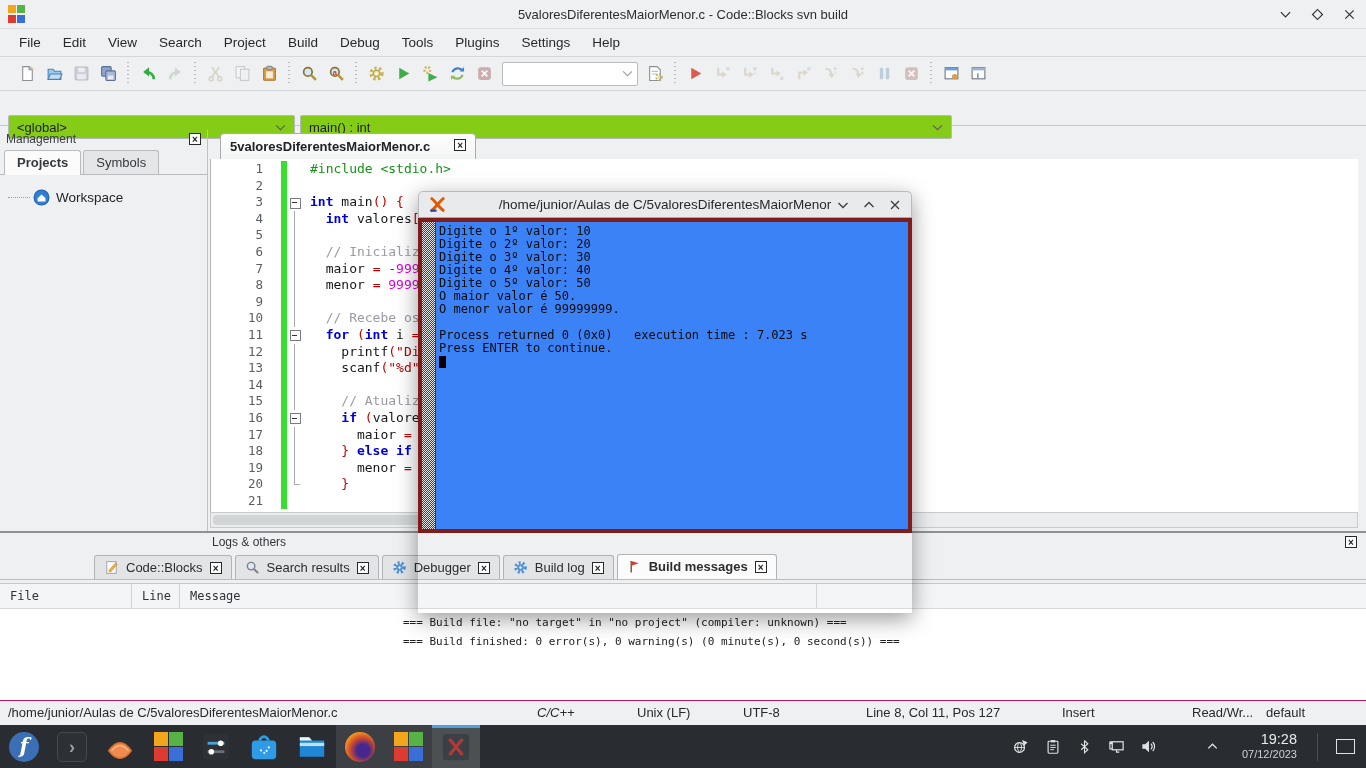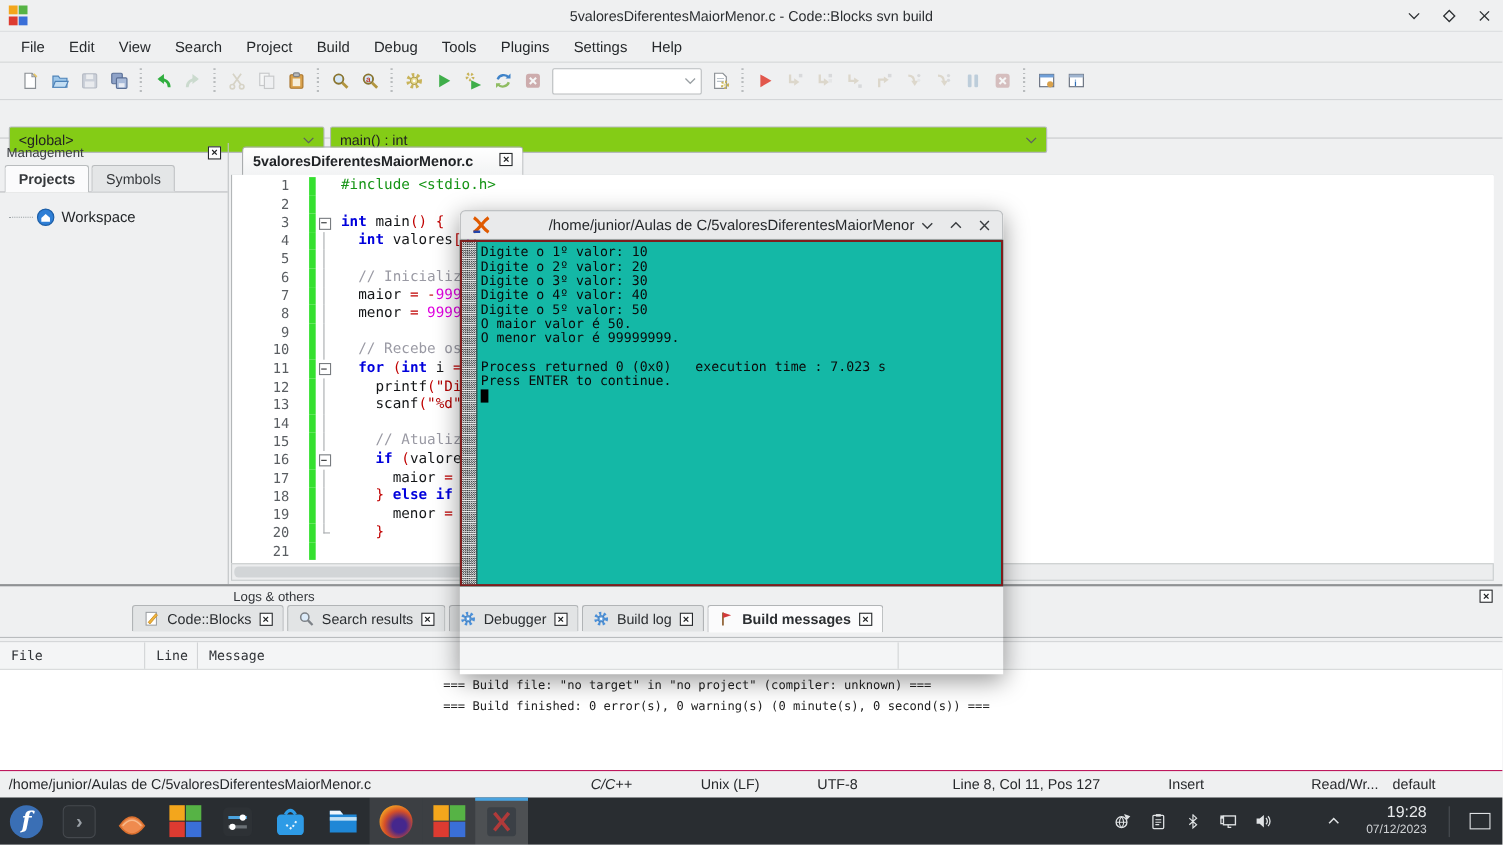--- a/index.html
+++ b/index.html
@@ -79,32 +79,32 @@
            border:1px solid #c9cccd;box-sizing:border-box;}
   #hscroll .thumb{position:absolute;left:2px;top:2px;width:430px;height:10px;background:#d2d5d7;border-radius:4px;}
   
   #xterm{left:418px;top:191px;width:494px;height:422px;z-index:60;box-shadow:0 6px 22px rgba(0,0,0,.4);
          border-radius:5px 5px 0 0;}
   #xterm-titlebar{height:27px;background:#e9eaeb;border:1px solid #b9bcbe;border-bottom:1px solid #a7aaac;
                   border-radius:5px 5px 0 0;display:flex;align-items:center;box-sizing:border-box;padding:0 9px;}
   #xterm-title{position:absolute;left:0;right:0;text-align:center;font-size:13.5px;color:#26292c;}
   .xt-ctl{margin-left:auto;display:flex;gap:11px;z-index:2;}
   .xt-ctl span{width:15px;height:15px;display:inline-flex;align-items:center;justify-content:center;}
-  #xterm-body{position:absolute;left:0;top:27px;width:494px;height:315px;background:#14b8a6;
-              border:2px solid #7f1d1d;box-sizing:border-box;display:flex;}
+  #xterm-body{position:absolute;left:0;top:27px;width:494px;height:315px;background:#3b82f6;
+              border:4px solid #7f1d1d;box-sizing:border-box;display:flex;}
   #xterm-scrollbar{width:13px;flex:none;border-right:1px solid #3a3d40;
      background:repeating-conic-gradient(#3c3f42 0% 25%,#e8e8e8 0% 50%);background-size:2px 2px;}
   #terminal-text{padding:3px 0 0 3px;font-family:"DejaVu Sans Mono",monospace;font-size:12px;line-height:13px;
                  color:#0a0a0a;white-space:pre;}
   .cursor{display:inline-block;width:7px;height:12px;background:#000;vertical-align:text-bottom;}
   
   #logs{left:0;top:531px;width:1366px;height:169px;border-top:2px solid #8f9294;box-sizing:border-box;}
   #logs-header{height:17px;display:flex;align-items:center;font-size:12px;color:#33363a;padding:0 6px 0 212px;}
   #logs-header .xbox{margin-left:auto;margin-right:3px;}
-  #logs-tabs{height:29px;display:flex;align-items:flex-start;padding-left:120px;border-bottom:1px solid #b9bcbe;}
+  #logs-tabs{height:29px;display:flex;align-items:flex-end;padding-left:94px;border-bottom:1px solid #b9bcbe;}
   .ltab{display:flex;align-items:center;gap:7px;font-size:13px;color:#2b2e31;background:#e2e4e5;
         border:1px solid #b1b4b6;border-bottom:none;border-radius:3px 3px 0 0;padding:4px 9px;margin-right:3px;}
   .ltab.active{background:#fbfbfc;font-weight:bold;padding-bottom:5px;}
   .ltab svg{width:15px;height:15px;}
   #logs-table{position:absolute;left:0;top:50px;width:1366px;bottom:0;background:#fff;border-top:1px solid #c5c8ca;}
   .lt-head{display:grid;grid-template-columns:132px 48px 637px 1fr;height:24px;align-items:center;
            background:#f4f5f6;border-bottom:1px solid #d8dadb;font-family:"DejaVu Sans Mono",monospace;font-size:12px;color:#2f3236;}
   .lt-head span{padding-left:10px;border-right:1px solid #d2d4d6;height:100%;display:flex;align-items:center;box-sizing:border-box;}
   .lt-head span:last-child{border-right:none;}
   .lt-row{display:grid;grid-template-columns:132px 48px 1fr;height:19px;align-items:center;

